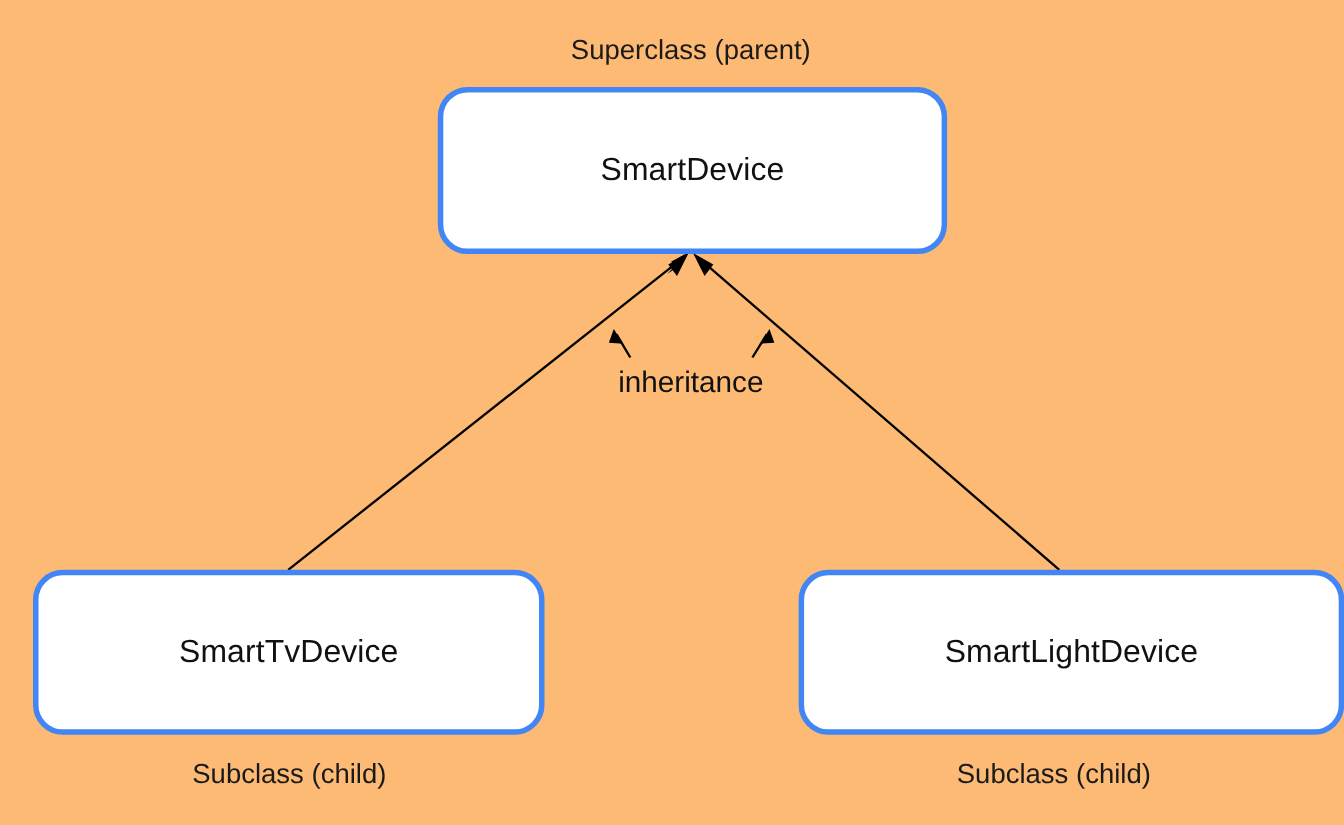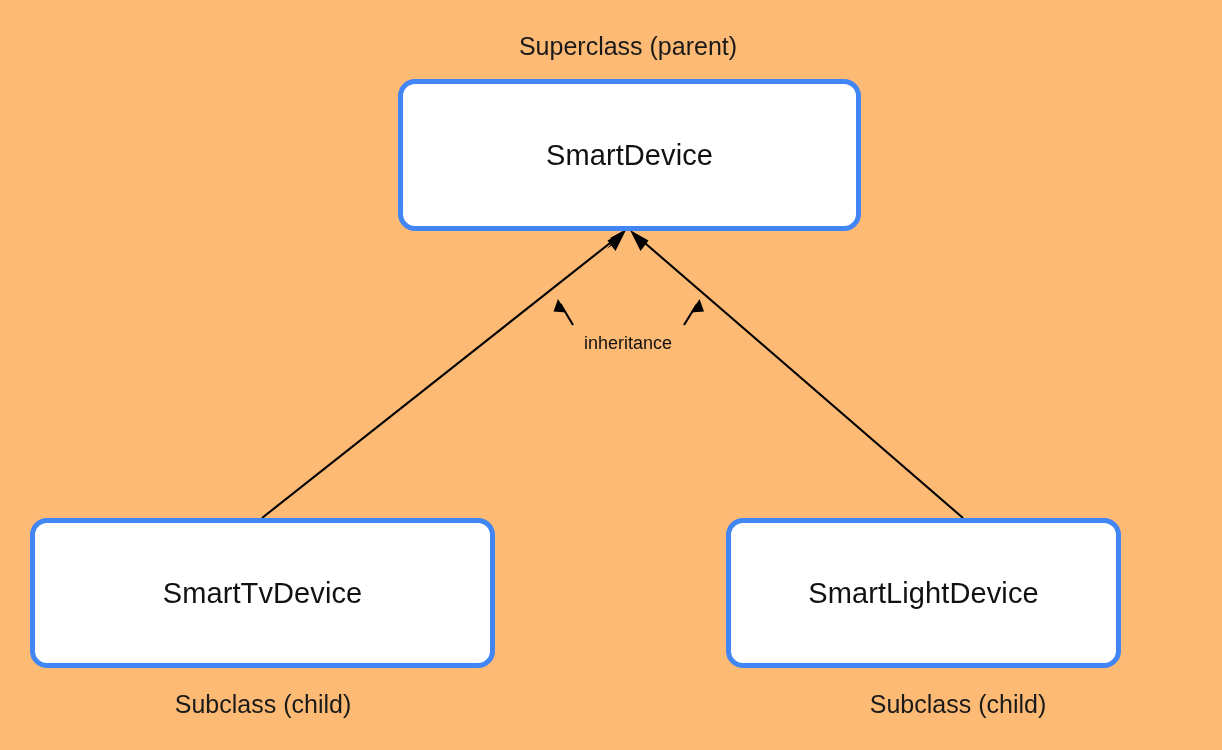--- a/index.html
+++ b/index.html
@@ -23,21 +23,21 @@
     top: 0;
     width: 1222px;
     height: 750px;
     pointer-events: none;
   }
   .class-box {
     position: absolute;
     box-sizing: border-box;
     background: #ffffff;
     border: 5px solid #4285F4;
-    border-radius: 17px;
+    border-radius: 27px;
     display: flex;
     align-items: center;
     justify-content: center;
   }
   .class-box-label {
     font-size: 29px;
     color: #111111;
     letter-spacing: 0.1px;
     line-height: 1;
     white-space: nowrap;
@@ -46,32 +46,32 @@
     position: absolute;
     font-size: 25px;
     color: #1a1a1a;
     line-height: 1;
     white-space: nowrap;
     text-align: center;
     transform: translateX(-50%);
   }
   .edge-label {
     position: absolute;
-    font-size: 18px;
+    font-size: 27px;
     color: #111111;
     line-height: 1;
     white-space: nowrap;
     text-align: center;
     transform: translateX(-50%);
   }
 
   
   #box-superclass   { left: 398px; top: 79px;  width: 463px; height: 152px; }
   #box-subclass-tv  { left: 30px;  top: 518px; width: 465px; height: 150px; }
-  #box-subclass-lt  { left: 726px; top: 518px; width: 395px; height: 150px; }
+  #box-subclass-lt  { left: 726px; top: 518px; width: 496px; height: 150px; }
 
   #label-superclass { left: 628px; top: 34px;  }
   #label-subclass-tv{ left: 263px; top: 692px; }
   #label-subclass-lt{ left: 958px; top: 692px; }
 
   #label-inheritance{ left: 628px; top: 334px; }
 </style>
 </head>
 <body>
 

